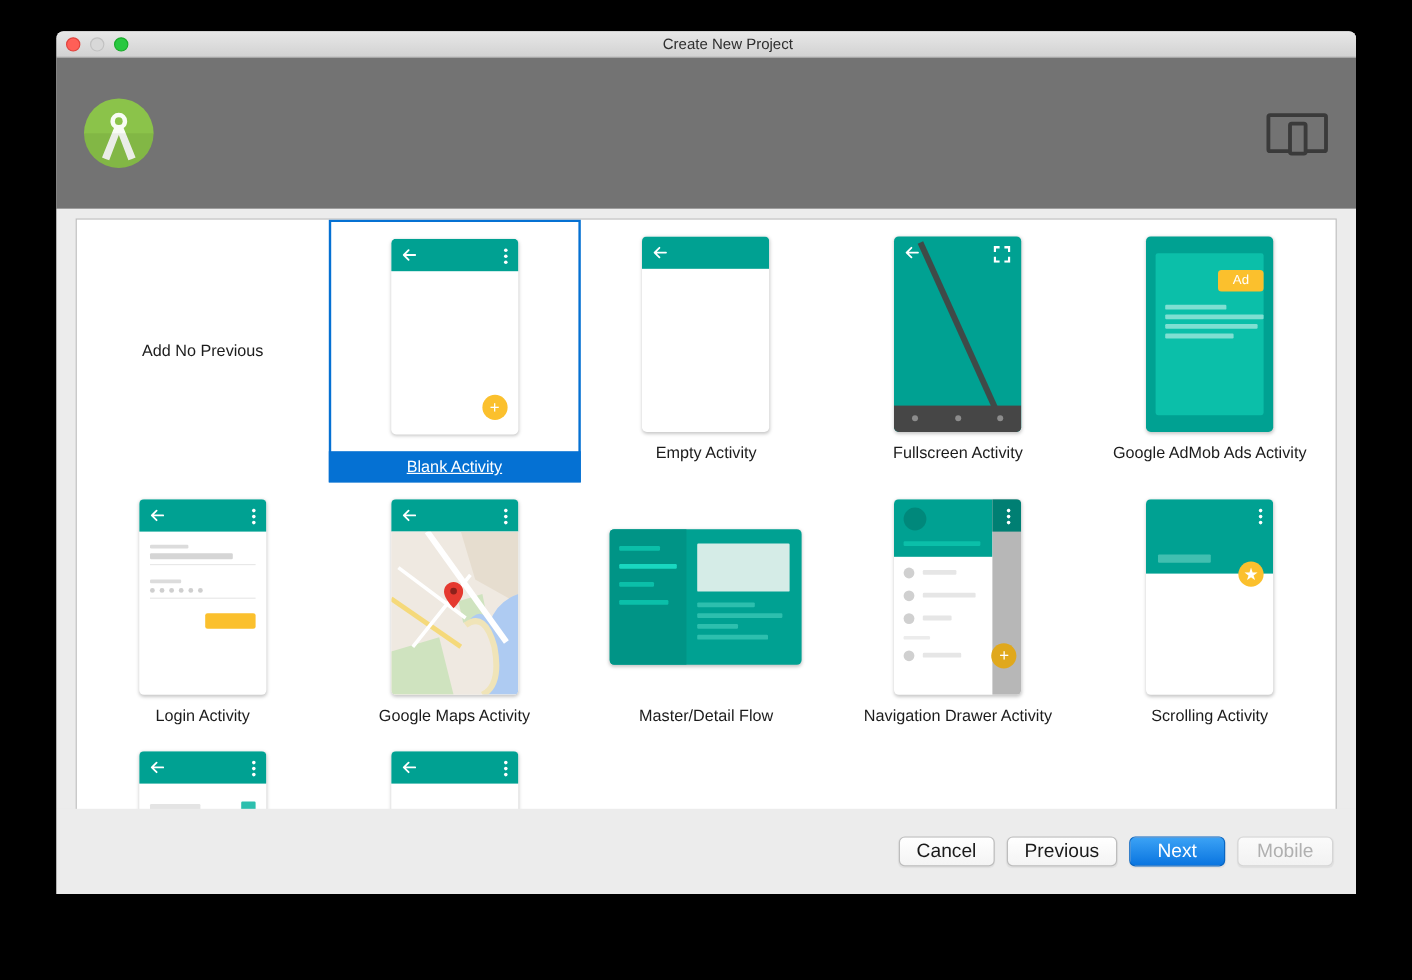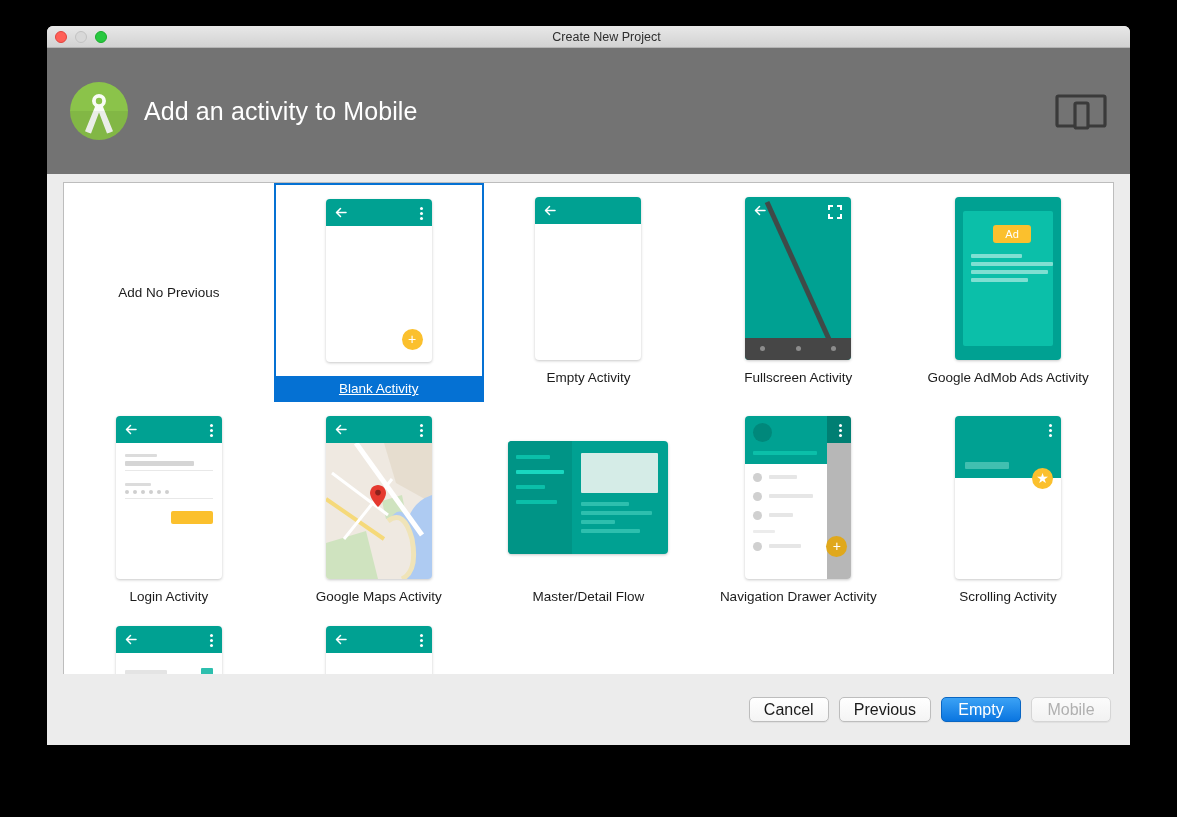--- a/index.html
+++ b/index.html
@@ -223,21 +223,21 @@
 
   
   .phone.admob { background: #00a192; padding: 14px 8px; }
   .admob-card {
     width: 100%; height: 100%;
     background: #0bbfa9;
     border-radius: 2px;
     padding: 14px 0 0 8px;
     display: flex;
     flex-direction: column;
-    align-items: center;
+    align-items: flex-end;
   }
   .ad-badge {
     width: 38px; height: 18px;
     background: #fbc02d;
     border-radius: 3px;
     color: #ffffff;
     font-size: 11px;
     display: flex;
     align-items: center;
     justify-content: center;
@@ -409,21 +409,20 @@
     <div id="window-title">Create New Project</div>
   </div>
 
   <div id="header">
     <svg id="studio-logo" viewBox="0 0 60 60">
       <circle cx="30" cy="30" r="29" fill="#8bc34a"></circle>
       <path d="M30 13 a7 7 0 0 1 7 7 a7 7 0 0 1 -3 5.7 l10 24.5 a29 29 0 0 1 -6 2.3 l-8 -21 l-8 21 a29 29 0 0 1 -6 -2.3 l10 -24.5 a7 7 0 0 1 -3 -5.7 a7 7 0 0 1 7 -7 z" fill="#ffffff" opacity="0.95"></path>
       <circle cx="30" cy="20" r="3.2" fill="#8bc34a"></circle>
       <path d="M1 30 a29 29 0 0 0 29 29 a29 29 0 0 0 29 -29 z" fill="#000000" opacity="0.06"></path>
     </svg>
-    <div id="header-title">Add an activity to Mobile</div>
     <svg id="device-icon" viewBox="0 0 54 40">
       <rect x="3" y="5" width="48" height="30" rx="1.5" fill="none" stroke="#3a3a3a" stroke-width="3.2"></rect>
       <rect x="21" y="12" width="13" height="25" rx="1.5" fill="#737373" stroke="#3a3a3a" stroke-width="3.2"></rect>
     </svg>
   </div>
 
   <div id="gallery-wrap">
     <div id="gallery">
       <div id="grid">
 
@@ -686,17 +685,17 @@
         <div class="cell clipped"></div>
         <div class="cell clipped"></div>
 
       </div>
     </div>
   </div>
 
   <div id="buttonbar">
     <button class="btn">Cancel</button>
     <button class="btn">Previous</button>
-    <button class="btn primary">Empty</button>
+    <button class="btn primary">Next</button>
     <button class="btn disabled">Mobile</button>
   </div>
 
 </div>
 
 </body></html>

